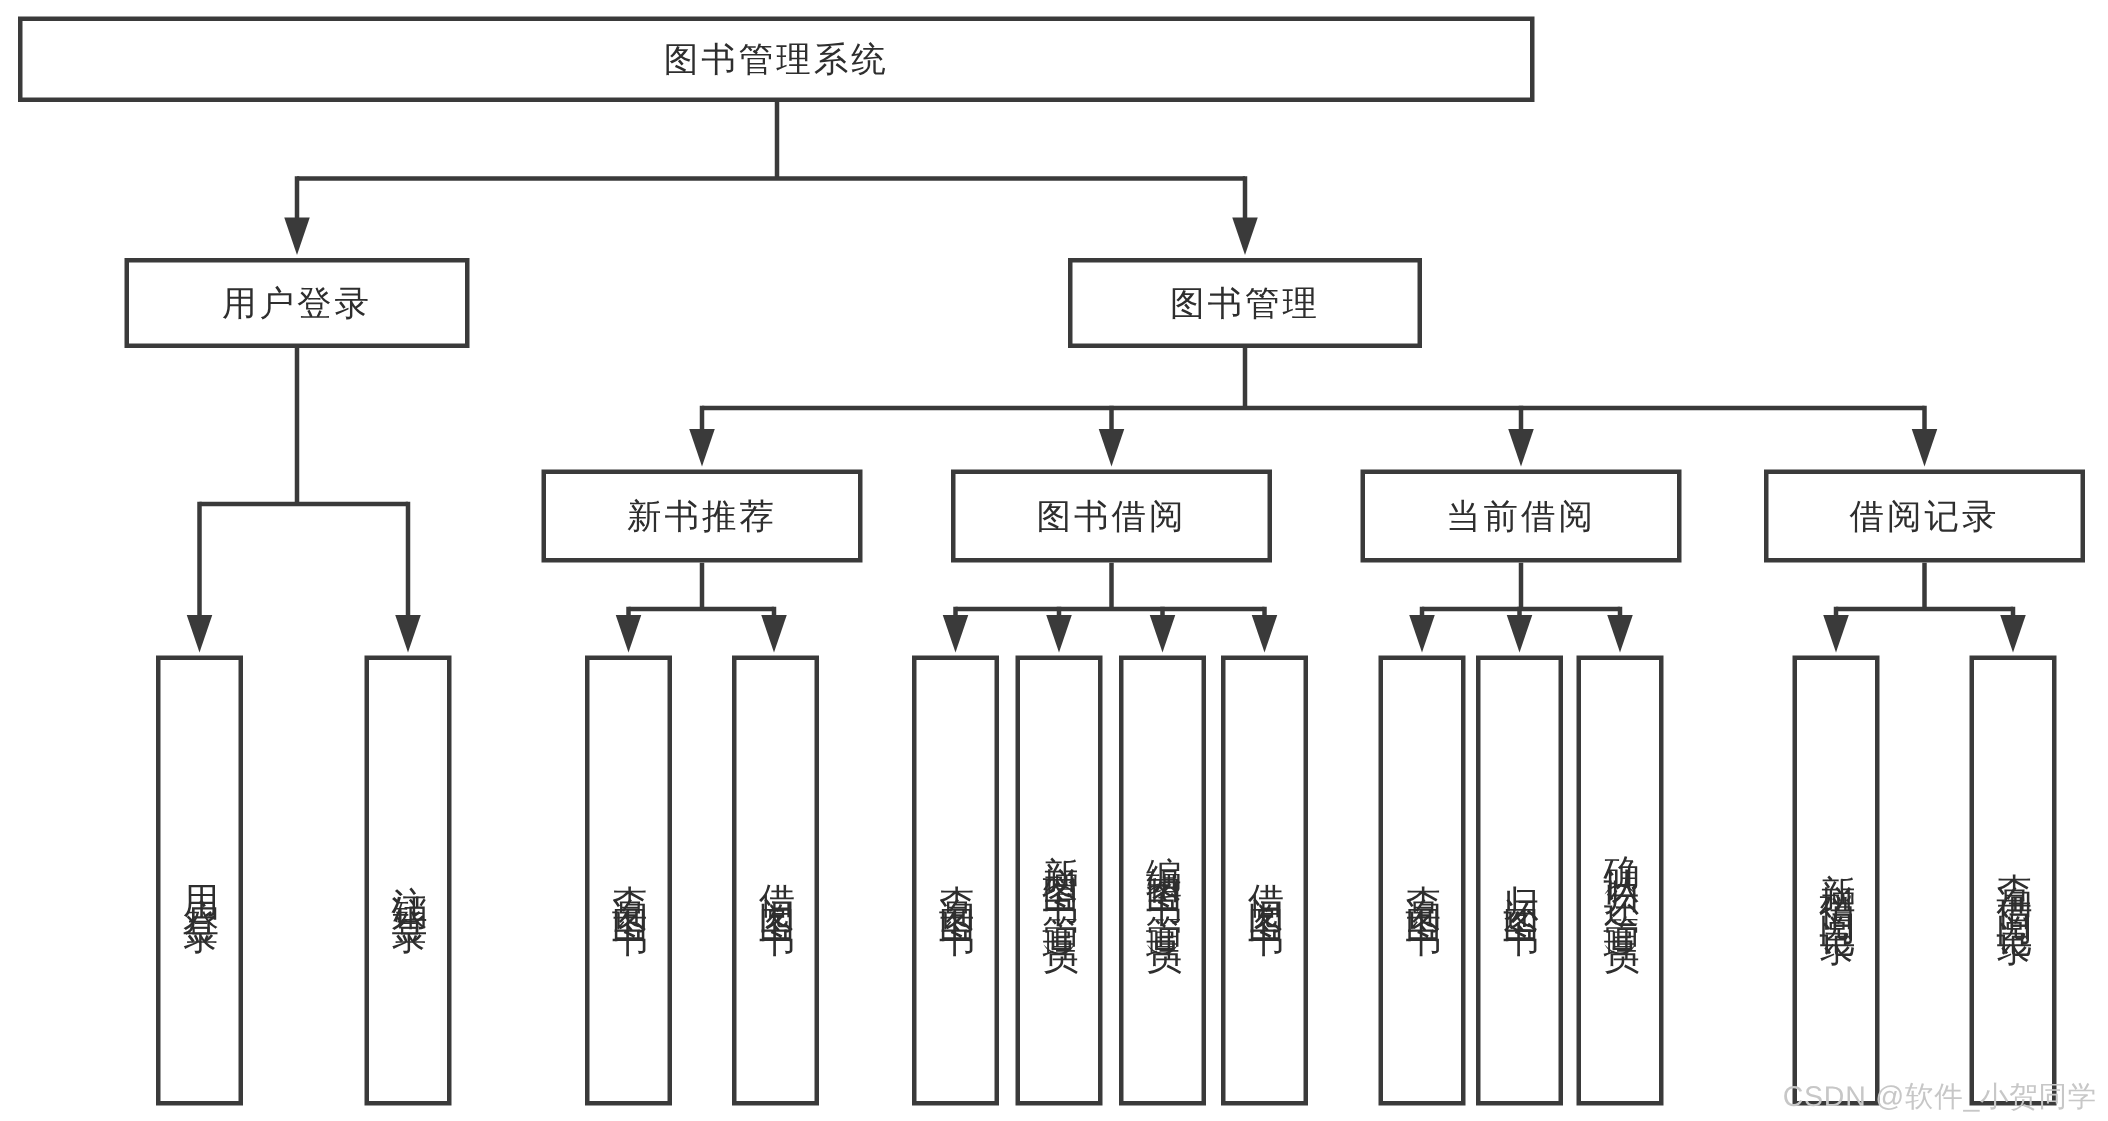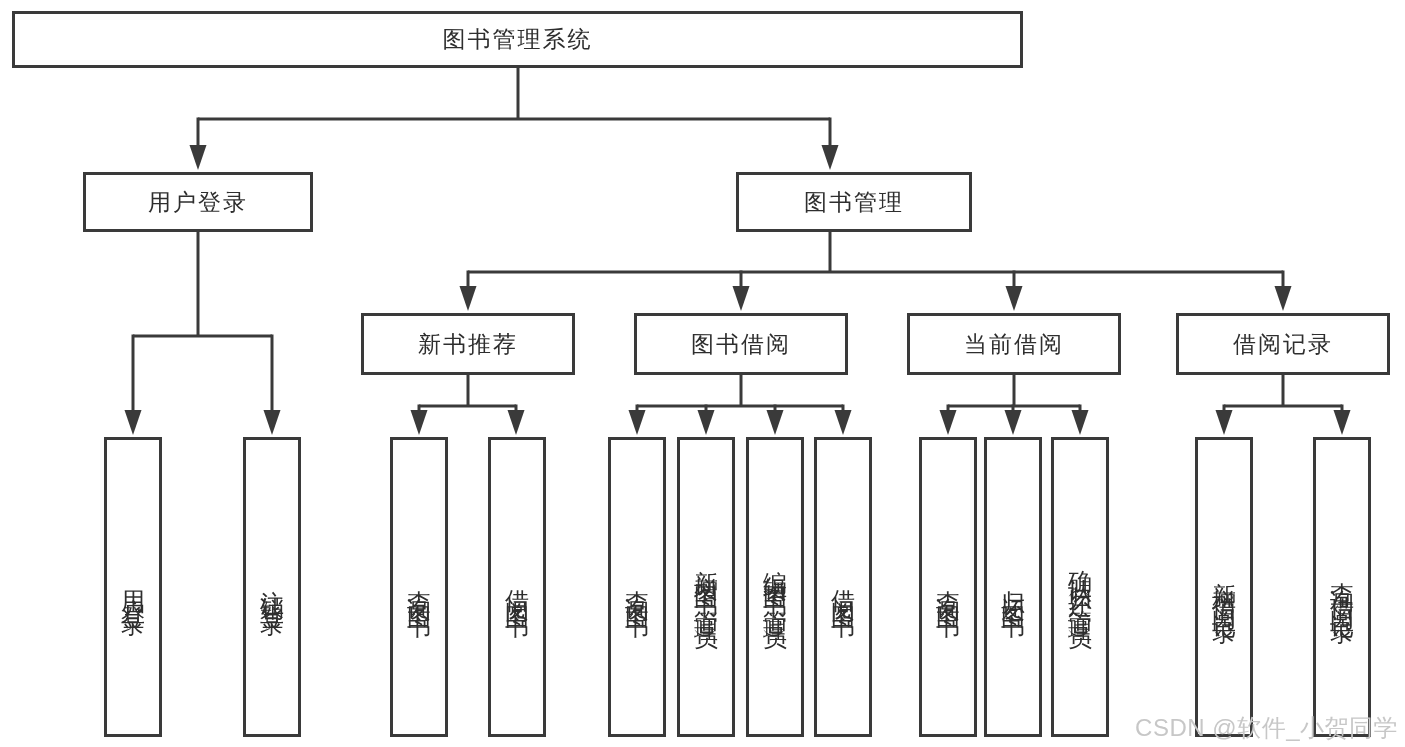--- a/index.html
+++ b/index.html
@@ -35,21 +35,21 @@
     letter-spacing:8px;
     line-height:1;
   }
   .root-box{left:12px;top:11px;width:1011px;height:57px;}
   .l2{top:172px;height:60px;}
   .l3{top:313px;width:214px;height:62px;}
   .leaf{top:437px;width:58px;height:300px;}
   .watermark{
     position:absolute;
     right:7px;bottom:3px;
-    font-size:24px;
+    font-size:19px;
     color:var(--wm);
     letter-spacing:0.5px;
     white-space:nowrap;
   }
 </style>
 </head>
 <body>
 
 <div class="canvas">
 
@@ -129,21 +129,21 @@
     </g>
   </svg>
 
   <div class="box h root-box">
     <span class="lbl">图书管理系统</span>
   </div>
 
   <div class="box h l2" style="left:83px;width:230px;">
     <span class="lbl">用户登录</span>
   </div>
-  <div class="box h l2" style="left:712px;width:236px;margin-left:24px;">
+  <div class="box h l2" style="left:712px;width:236px;">
     <span class="lbl">图书管理</span>
   </div>
 
   <div class="box h l3" style="left:361px;align-items:center;">
     <span class="lbl">新书推荐</span>
   </div>
   <div class="box h l3" style="left:907px;">
     <span class="lbl">当前借阅</span>
   </div>
   <div class="box h l3" style="left:634px;">

